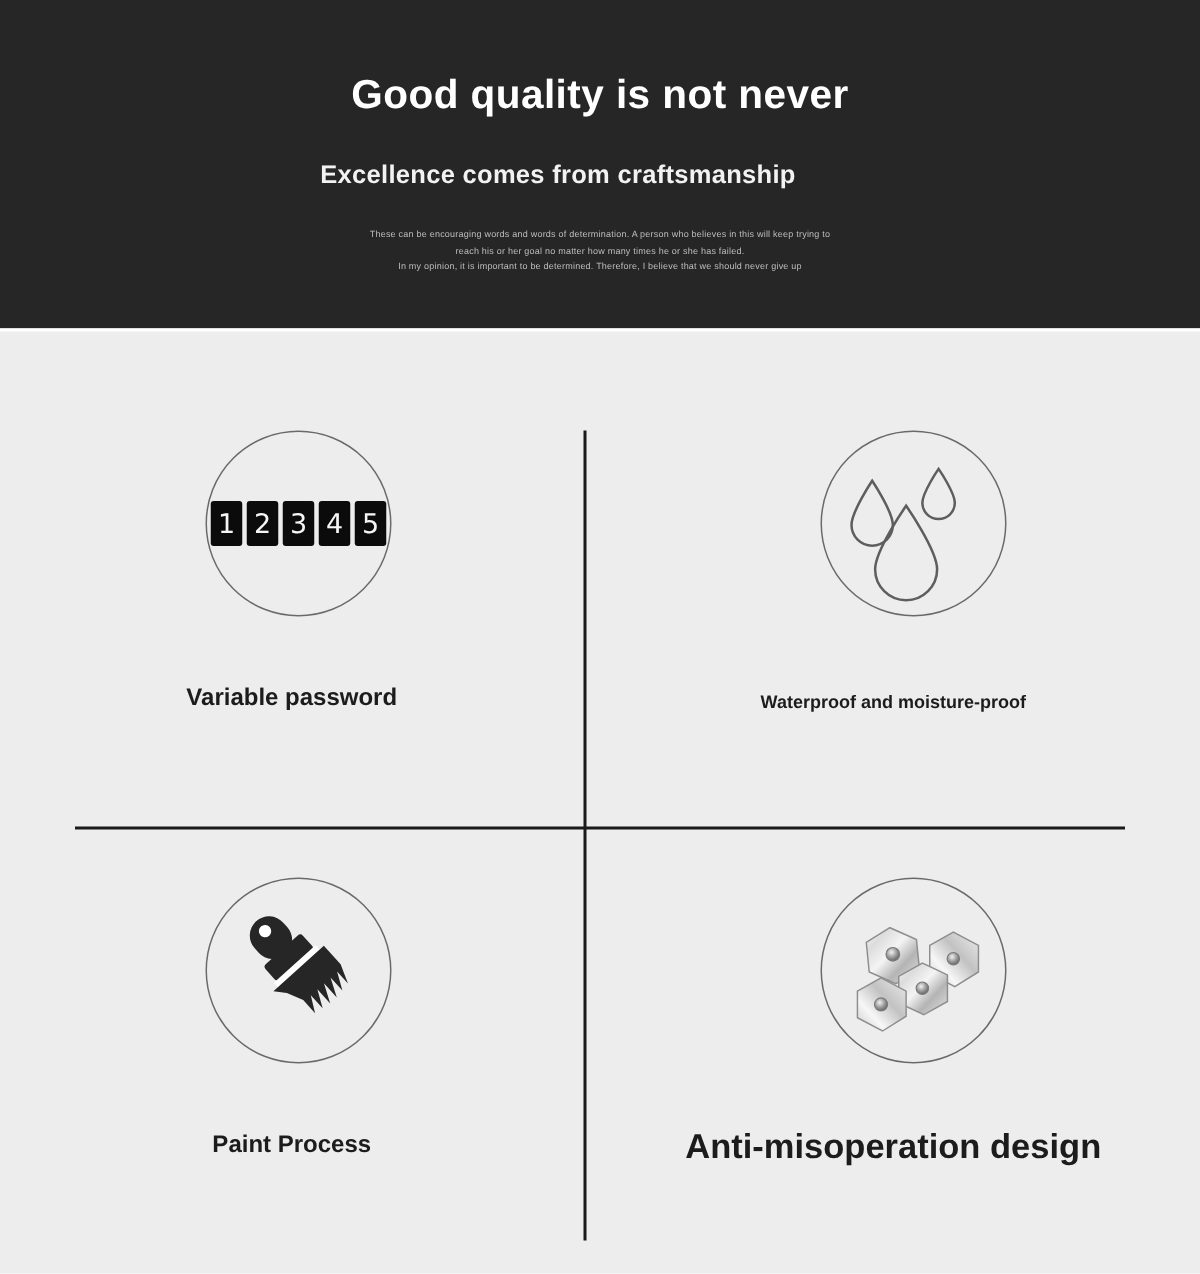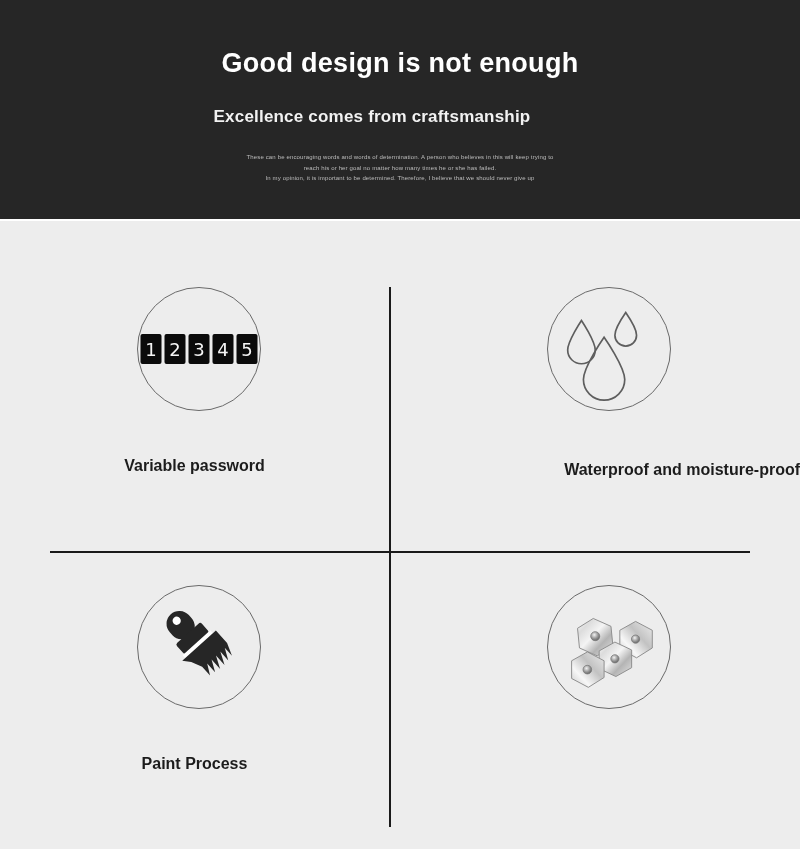--- a/index.html
+++ b/index.html
@@ -83,21 +83,21 @@
 
   .label {
     position:absolute;
     width:100%;
     text-align:center;
     font-weight:bold;
     color:#1c1c1c;
     white-space:nowrap;
   }
   .cell-tl .label { top:196px; left:0; font-size:16px; }
-  .cell-tr .label { top:200px; left:0; font-size:16px;text-align:right; }
+  .cell-tr .label { top:200px; left:0; font-size:12px; }
   .cell-bl .label { top:202px; left:0; font-size:16px; }
   .cell-br .label { top:198px; left:0; font-size:23px; }
 
   
   .dial {
     position:absolute; left:50%; top:50%;
     transform:translate(-50%,-50%);
     display:flex; gap:3px;
   }
   .dial-digit {
@@ -113,21 +113,21 @@
 
   .icon-svg {
     position:absolute; left:0; top:0;
     width:100%; height:100%;
   }
 </style>
 </head>
 <body>
 
 <div class="hero">
-  <h1 class="hero-title">Good design is not enough</h1>
+  <h1 class="hero-title">Good quality is not never</h1>
   <h2 class="hero-sub">Excellence comes from craftsmanship</h2>
   <div class="hero-body">
     <p>These can be encouraging words and words of determination. A person who believes in this will keep trying to</p>
     <p>reach his or her goal no matter how many times he or she has failed.</p>
     <p>In my opinion, it is important to be determined. Therefore, I believe that we should never give up</p>
   </div>
 </div>
 
 <div class="features">
 
@@ -211,15 +211,16 @@
           <path d="M52 66 L68 57 L85 65 L85 83 L69 92 L52 84 Z" fill="url(#steel)" stroke="#8e8e8e" stroke-width="1"></path>
           <circle cx="68" cy="74" r="4.2" fill="url(#rivet)" stroke="#7a7a7a" stroke-width=".8"></circle>
         </g>
 
         <g>
           <path d="M24 76 L40 67 L57 76 L57 93 L41 103 L24 94 Z" fill="url(#steel2)" stroke="#8e8e8e" stroke-width="1"></path>
           <circle cx="40" cy="85" r="4.4" fill="url(#rivet)" stroke="#7a7a7a" stroke-width=".8"></circle>
         </g>
       </svg>
     </div>
+    <div class="label">Anti-misoperation design</div>
   </div>
 
 </div>
 
 </body></html>

